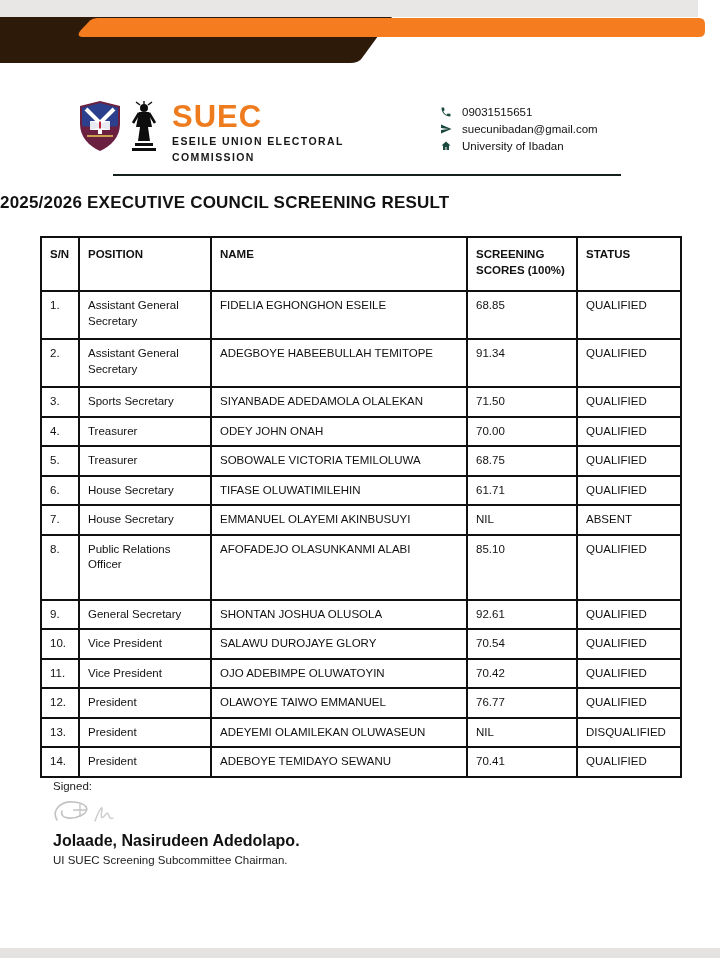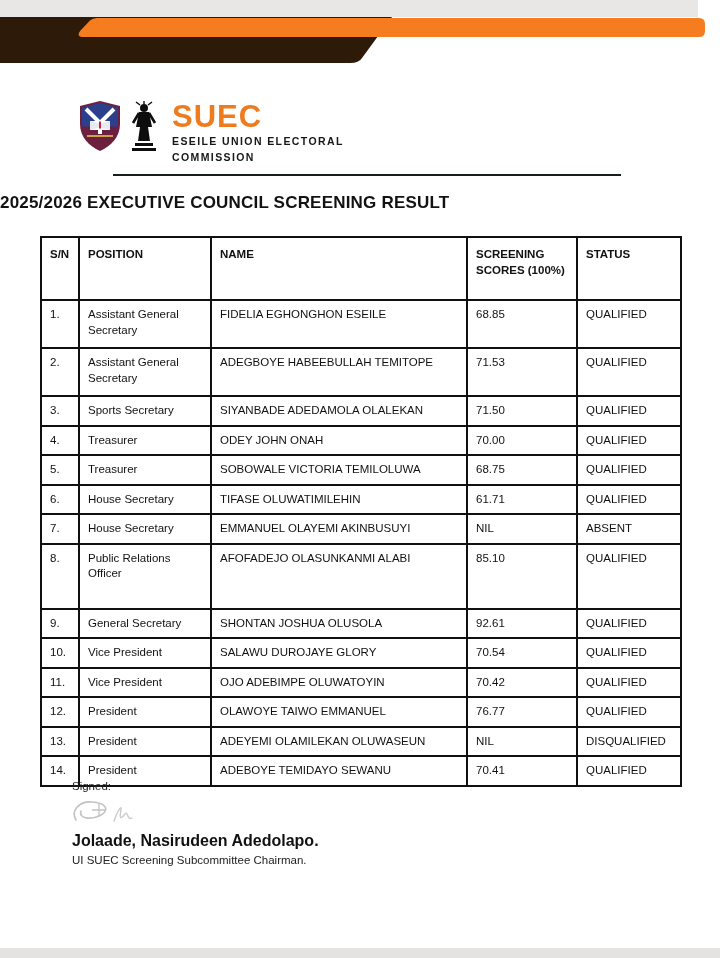--- a/index.html
+++ b/index.html
@@ -35,28 +35,28 @@
   .doc-title{position:absolute;top:193px;left:0;width:720px;text-align:left;
     font-size:17px;font-weight:bold;color:#121212;letter-spacing:0.2px;}
 
   
   .doc-table{position:absolute;top:236px;left:40px;width:640px;border-collapse:collapse;
     table-layout:fixed;font-size:11.5px;color:#111;}
   .doc-table th,.doc-table td{
     border:2px solid #101010;vertical-align:top;text-align:left;
     padding:6px 8px;line-height:1.35;overflow:hidden;
   }
-  .doc-table th{font-weight:bold;padding-top:9px;padding-bottom:18px;font-size:11.5px;}
+  .doc-table th{font-weight:bold;padding-top:9px;padding-bottom:9px;font-size:11.5px;}
   .doc-table thead th{height:34px;}
   .doc-table tbody tr:nth-child(8) td{padding-bottom:26px;} 
   .doc-table tbody tr:nth-child(1) td,
   .doc-table tbody tr:nth-child(2) td{padding-bottom:9px;}
 
   
-  .signature{position:absolute;top:780px;left:72px;}
+  .signature{position:absolute;top:780px;left:53px;}
   .signed-label{font-size:11.5px;color:#222;}
   .sig-mark{display:block;margin:4px 0 2px -2px;width:66px;height:34px;}
   .sig-name{font-size:16px;font-weight:bold;color:#111;}
   .sig-role{font-size:11.5px;color:#222;margin-top:4px;}
 </style>
 </head>
 <body>
 
 <div class="page">
 
@@ -87,20 +87,40 @@
     </svg>
     <div class="org-text">
       <div class="org-acronym">SUEC</div>
       <div class="org-name">
         <div>ESEILE UNION ELECTORAL</div>
         <div>COMMISSION</div>
       </div>
     </div>
   </div>
 
+  <div class="contacts">
+    <div class="contact-row">
+      <svg viewBox="0 0 24 24" aria-hidden="true">
+          <path fill="#1d4a40" d="M6.6 10.8c1.5 2.8 3.8 5.1 6.6 6.6l2.2-2.2c.3-.3.7-.4 1-.2 1.1.4 2.3.6 3.6.6.6 0 1 .4 1 1V20c0 .6-.4 1-1 1C10.6 21 3 13.4 3 4c0-.6.4-1 1-1h3.5c.6 0 1 .4 1 1 0 1.2.2 2.4.6 3.6.1.3 0 .7-.2 1L6.6 10.8z"></path>
+        </svg>
+      <span>09031515651</span>
+    </div>
+    <div class="contact-row">
+      <svg viewBox="0 0 24 24" aria-hidden="true">
+          <path fill="#1d4a40" d="M2 21l21-9L2 3v7l15 2-15 2z"></path>
+        </svg>
+      <span>suecunibadan@gmail.com</span>
+    </div>
+    <div class="contact-row">
+      <svg viewBox="0 0 24 24" aria-hidden="true">
+          <path fill="#1d4a40" d="M12 3l9 8h-3v9h-5v-6h-2v6H6v-9H3z"></path>
+        </svg>
+      <span>University of Ibadan</span>
+    </div>
+  </div>
 
   <div class="head-rule"></div>
 
   <div class="doc-title">2025/2026 EXECUTIVE COUNCIL SCREENING RESULT</div>
 
   <table class="doc-table">
     <colgroup>
       <col style="width:38px">
         <col style="width:132px">
         <col style="width:256px">
@@ -121,21 +141,21 @@
       <td>1.</td>
       <td>Assistant General Secretary</td>
       <td>FIDELIA EGHONGHON ESEILE</td>
       <td>68.85</td>
       <td>QUALIFIED</td>
     </tr>
         <tr>
       <td>2.</td>
       <td>Assistant General Secretary</td>
       <td>ADEGBOYE HABEEBULLAH TEMITOPE</td>
-      <td>71.53</td>
+      <td>91.34</td>
       <td>QUALIFIED</td>
     </tr>
         <tr>
       <td>3.</td>
       <td>Sports Secretary</td>
       <td>SIYANBADE ADEDAMOLA OLALEKAN</td>
       <td>71.50</td>
       <td>QUALIFIED</td>
     </tr>
         <tr>

